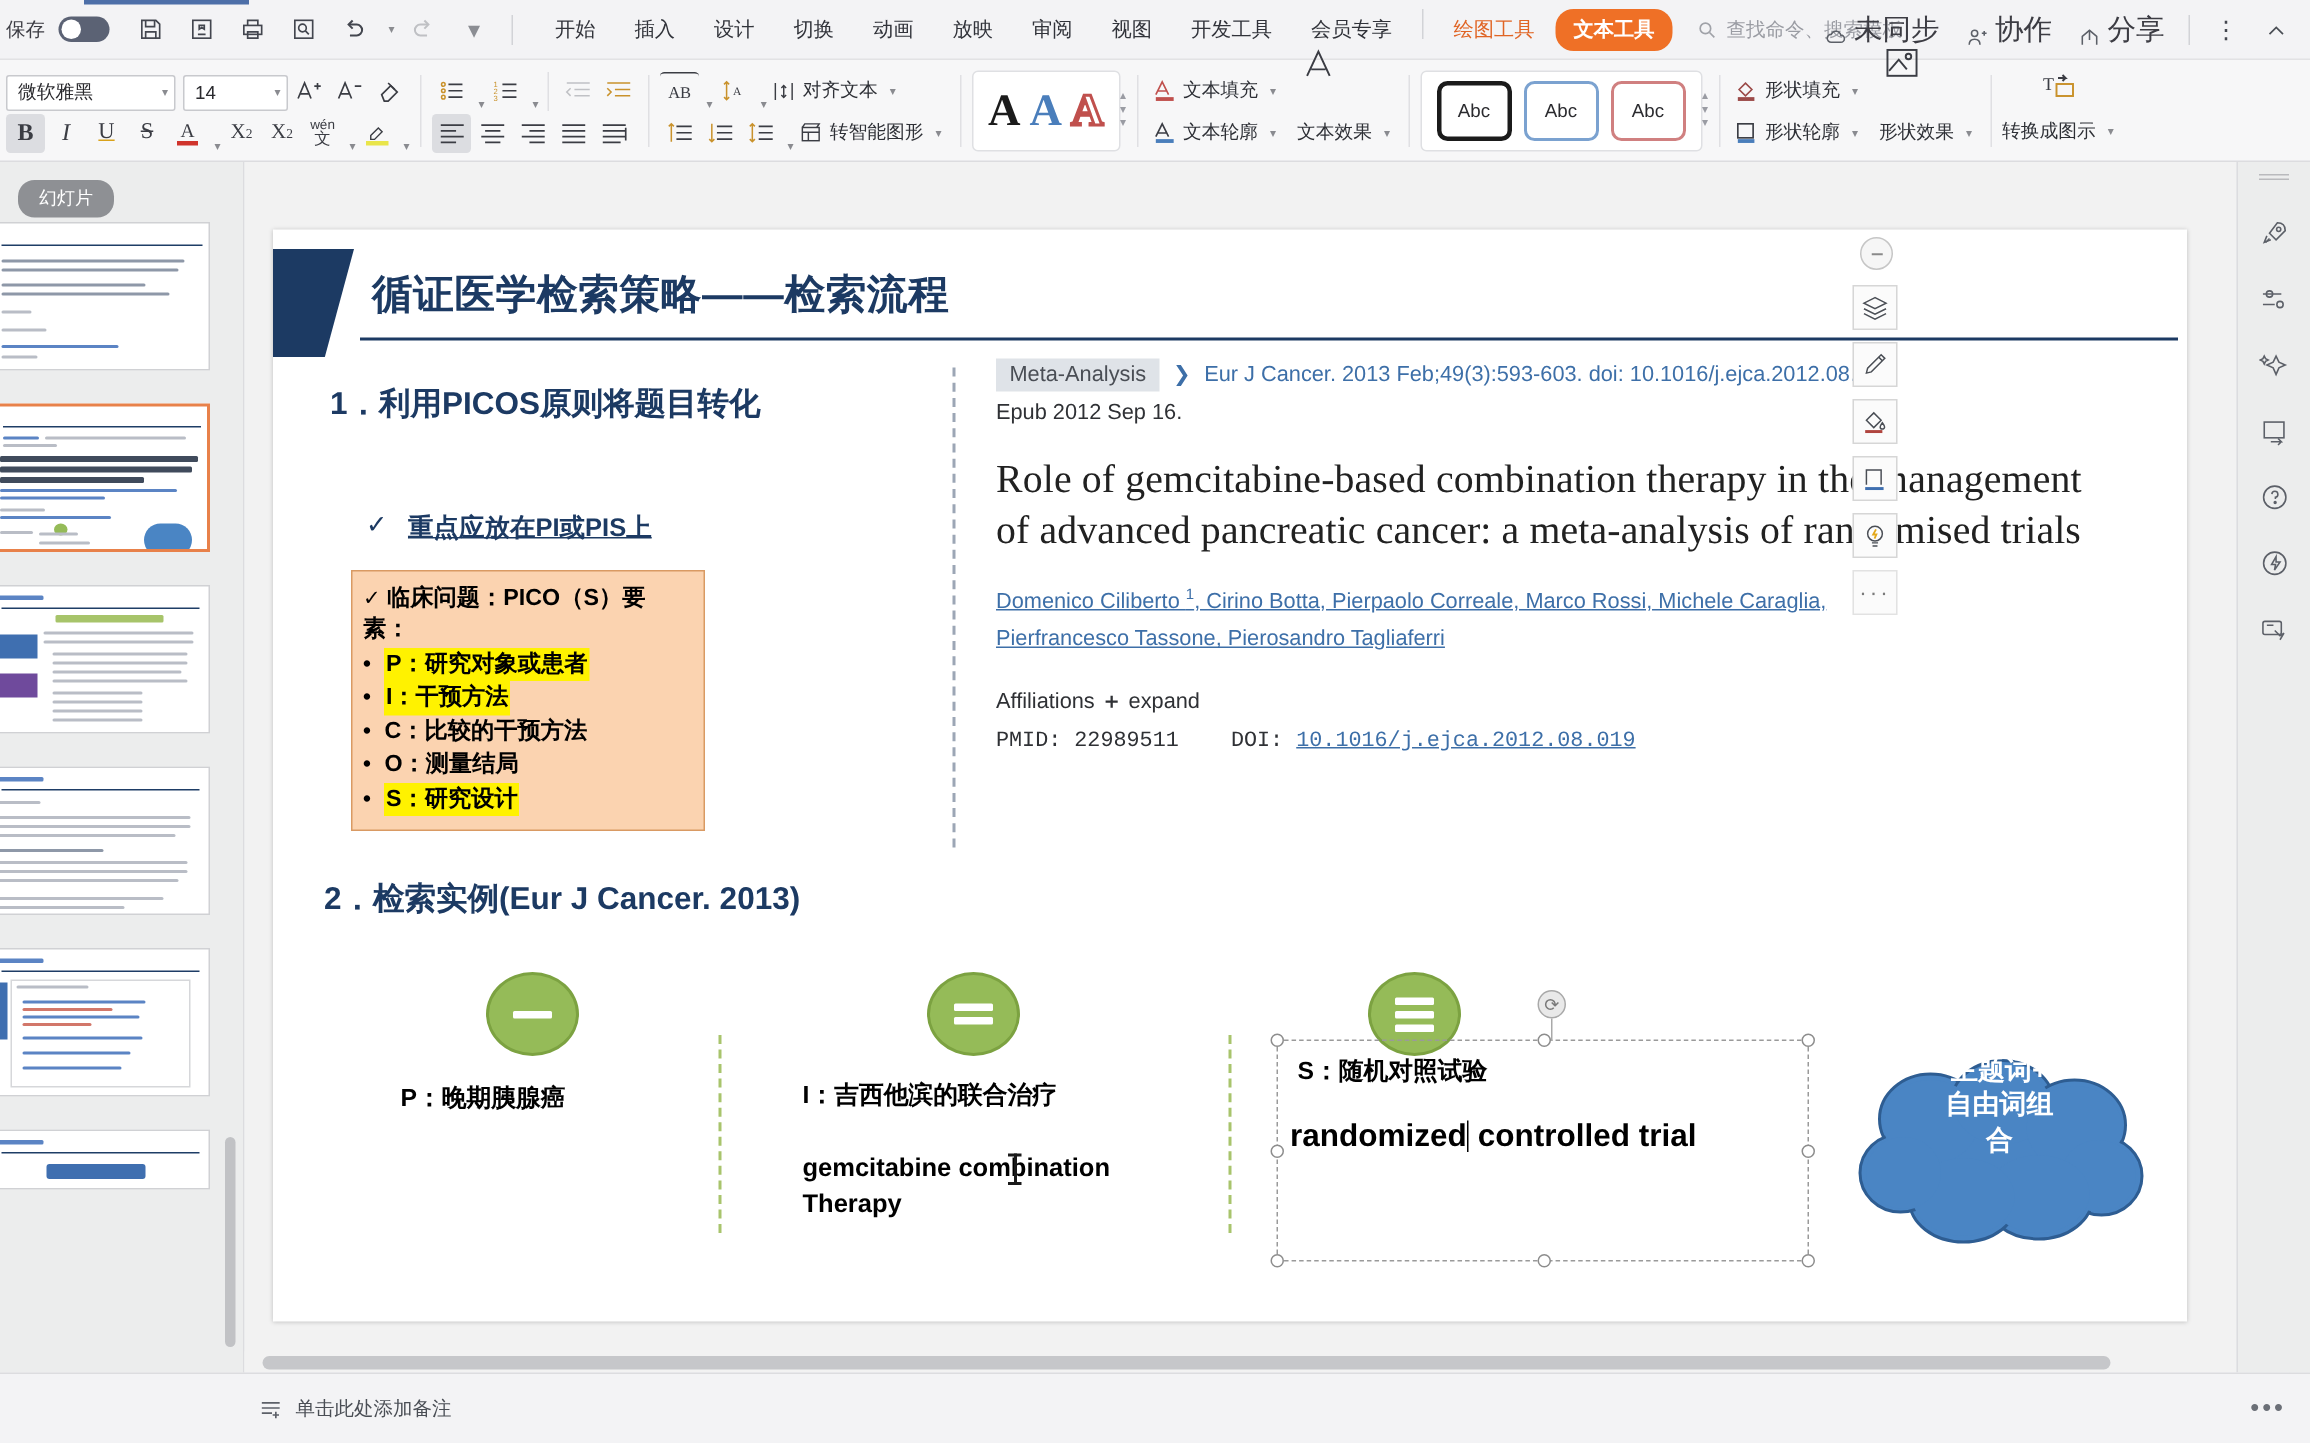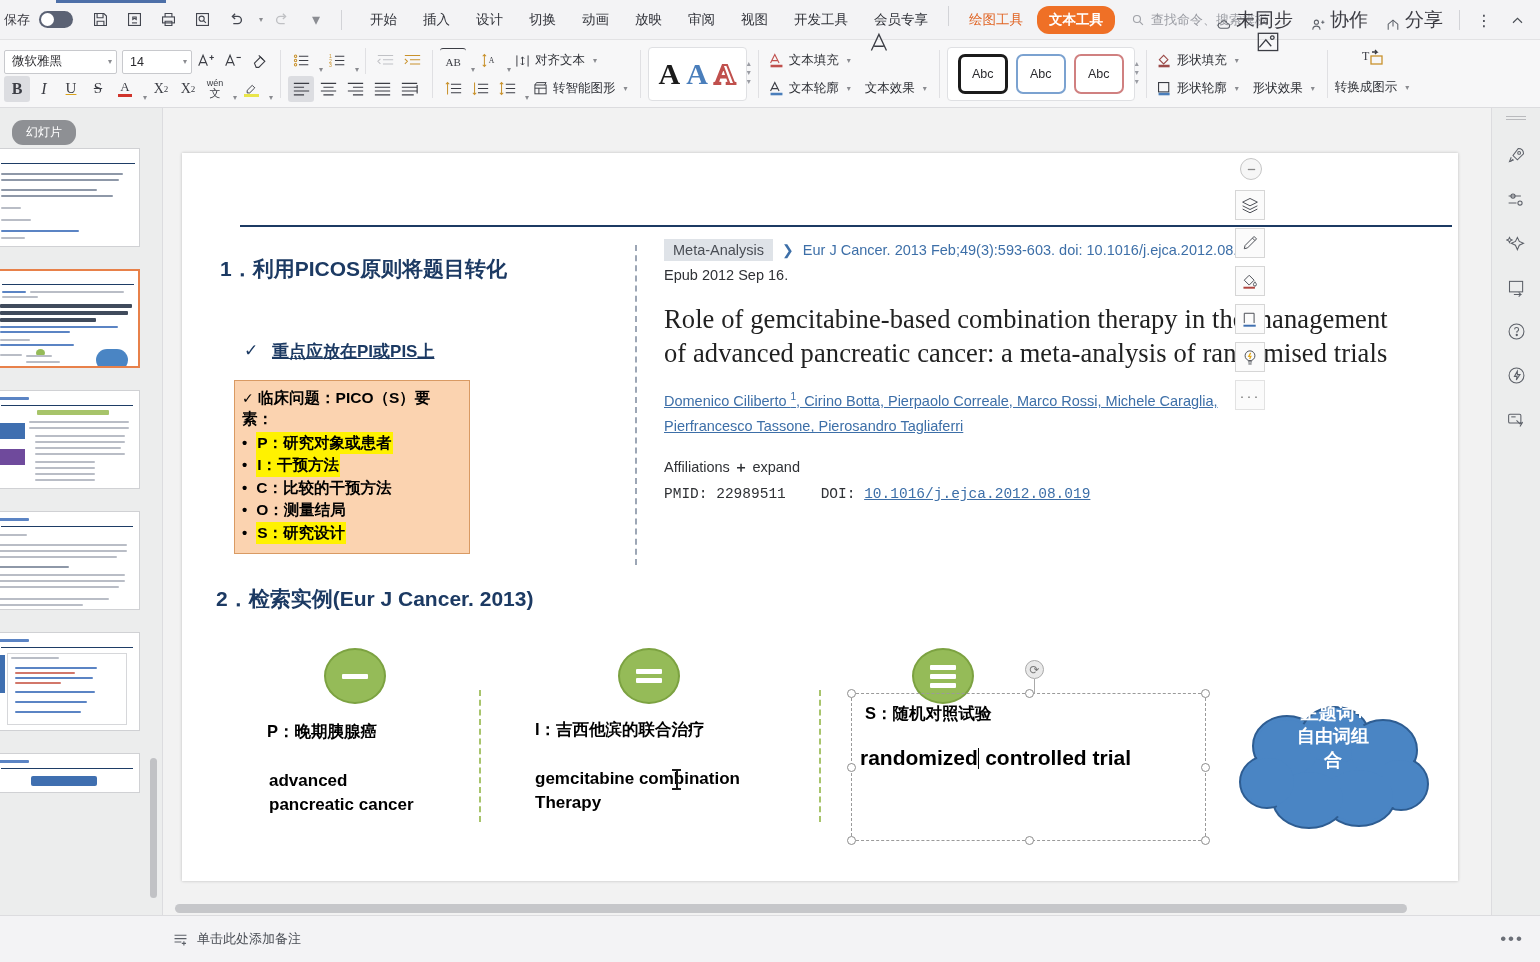--- a/index.html
+++ b/index.html
@@ -744,20 +744,24 @@
         <div class="tl blue" style="left:4px;top:6px;width:30px;height:3px"></div>
         <div style="position:absolute;left:36px;top:22px;width:66px;height:10px;background:#3f6fb0;border-radius:2px"></div>
       </div>
     </div>
     <div class="panel-scroll-thumb"></div>
   </div>
 
   <div class="canvas-area">
     <div class="slide">
 
+      <div class="slide-title-wrap">
+        <div class="banner-shape"></div>
+        <div class="slide-title">循证医学检索策略——检索流程</div>
+      </div>
       <div class="title-rule"></div>
 
       <div class="h-num" style="left:38px;top:102px">1．利用PICOS原则将题目转化</div>
 
       <div class="check-mark" style="left:62px;top:187px">✓</div>
       <div class="sub-check" style="left:90px;top:187px">重点应放在PI或PIS上</div>
 
       <div class="pico-box">
         <div class="pico-head">
           <span style="font-size:14px">✓</span>
@@ -815,22 +819,20 @@
           <span class="doi">10.1016/j.ejca.2012.08.019</span>
         </div>
       </div>
 
       <div class="h-num" style="left:34px;top:432px">2．检索实例(Eur J Cancer. 2013)</div>
 
       <div class="circ" style="left:142px;top:495px">
         <span class="bar"></span>
       </div>
       <div class="col-head" style="left:85px;top:568px">P：晚期胰腺癌</div>
-      <div class="col-body" style="left:87px;top:616px;white-space:pre-line">advanced
-pancreatic cancer</div>
 
       <div class="vdash-grn" style="left:297px;top:537px;height:132px"></div>
 
       <div class="circ" style="left:436px;top:495px">
         <span class="bar"></span>
         <span class="bar"></span>
       </div>
       <div class="col-head" style="left:353px;top:566px">I：吉西他滨的联合治疗</div>
       <div class="col-body" style="left:353px;top:614px;white-space:pre-line"> gemcitabine combination
 Therapy</div>

